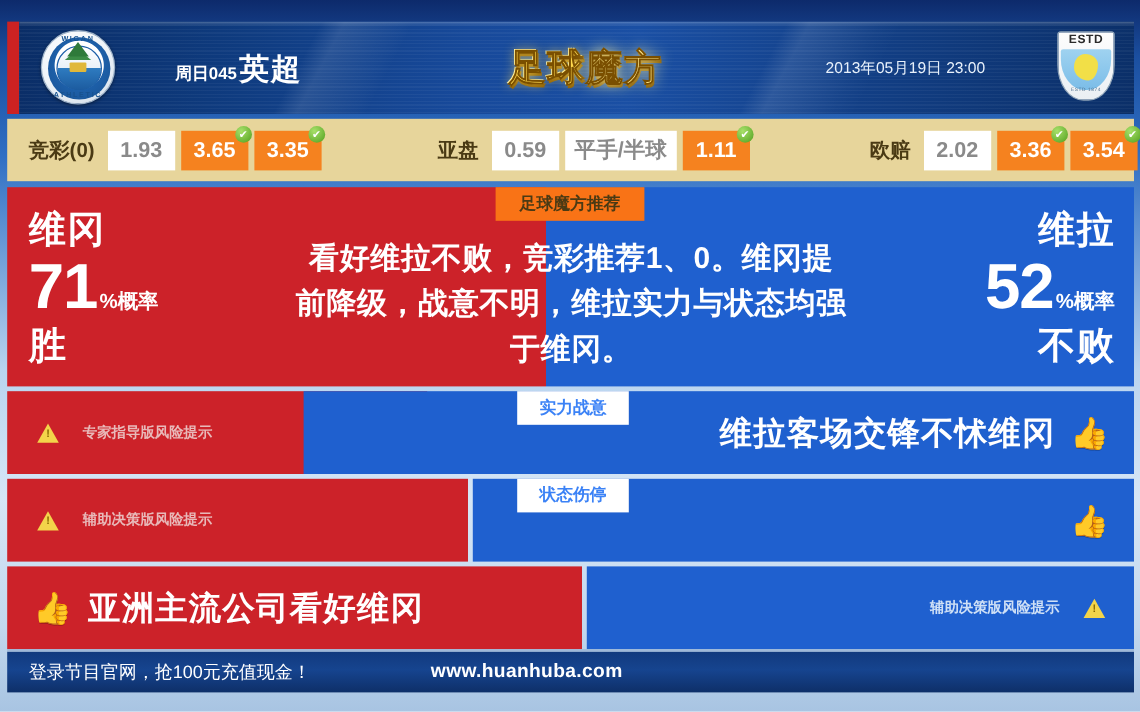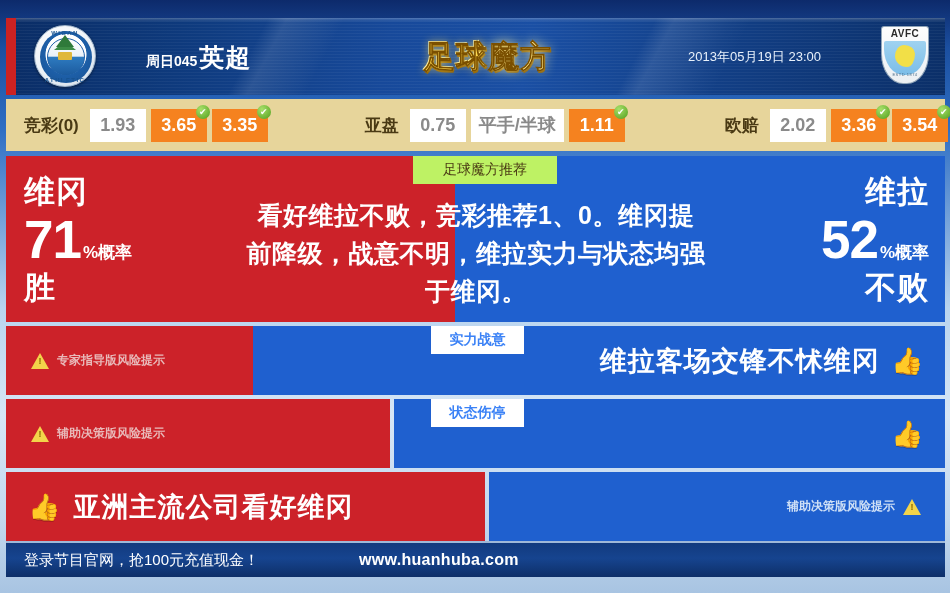--- a/index.html
+++ b/index.html
@@ -169,24 +169,24 @@
   }
   .panel-left {
     width: 449px; height: 100%; background: #cc2229;
     position: relative;
   }
   .panel-right {
     width: 490px; height: 100%; background: #1f60cf;
     position: relative;
   }
   .ribbon {
-    position: absolute; left: 407px; top: 0; width: 144px; height: 28px;
-    background: #bef264; z-index: 5;
+    position: absolute; left: 407px; top: 0; width: 124px; height: 28px;
+    background: #f97316; z-index: 5;
     display: flex; align-items: center; justify-content: center;
-    font-size: 14px; font-weight: normal; color: #4a3a14;
+    font-size: 14px; font-weight: bold; color: #4a3a14;
   }
   .side-block { position: absolute; color: #ffffff; line-height: 1; }
   .side-block.left { left: 18px; top: 20px; text-align: left; }
   .side-block.right { right: 16px; top: 20px; text-align: right; }
   .side-team { font-size: 31px; font-weight: bold; letter-spacing: 1px; }
   .side-pct {
     margin-top: 6px; display: flex; align-items: baseline;
   }
   .side-block.right .side-pct { justify-content: flex-end; }
   .side-num { font-size: 53px; font-weight: bold; letter-spacing: -1px; }
@@ -213,21 +213,21 @@
     background: #1f60cf;
     display: flex; align-items: center;
   }
   .row .row-tag {
     position: absolute; top: 0; width: 93px; height: 28px; z-index: 6;
     background: #ffffff;
     display: flex; align-items: center; justify-content: center;
     font-size: 14px; font-weight: bold; color: #3b82f6;
   }
   .muted-note {
-    display: flex; align-items: center; gap: 8px;
+    display: flex; align-items: center; gap: 20px;
     font-size: 12px; color: #e8b9b9; font-weight: bold;
   }
   .muted-note.on-blue { color: #cfe0f6; }
   .strong-line {
     font-size: 27px; font-weight: bold; color: #ffffff;
     display: flex; align-items: center; gap: 12px; letter-spacing: 1px;
   }
   .warn-ico {
     width: 0; height: 0; position: relative;
     border-left: 9px solid transparent; border-right: 9px solid transparent;
@@ -285,37 +285,37 @@
     </div>
 
     <div class="kickoff">
       <div>2013年05月19日 23:00</div>
     </div>
 
     <div class="crest-away">
       <div class="shield"></div>
       <div class="band"></div>
       <div class="lion"></div>
-      <div class="avfc">AVFC</div>
+      <div class="avfc">ESTD</div>
       <div class="est">ESTD 1874</div>
     </div>
 
   </div>
 </div>
 
 <div class="odds-bar" id="odds-bar">
     <div class="odds-group g1">
       <span class="odds-name">竞彩(0)</span>
       <div class="odds-cell plain">1.93</div>
       <div class="odds-cell hot">3.65<span class="tick">✔</span></div>
       <div class="odds-cell hot">3.35<span class="tick">✔</span></div>
     </div>
     <div class="odds-group g2">
       <span class="odds-name">亚盘</span>
-      <div class="odds-cell plain">0.75</div>
+      <div class="odds-cell plain">0.59</div>
       <div class="odds-cell plain wide">平手/半球</div>
       <div class="odds-cell hot">1.11<span class="tick">✔</span></div>
     </div>
     <div class="odds-group g3">
       <span class="odds-name">欧赔</span>
       <div class="odds-cell plain">2.02</div>
       <div class="odds-cell hot">3.36<span class="tick">✔</span></div>
       <div class="odds-cell hot">3.54<span class="tick">✔</span></div>
     </div>
   </div>

